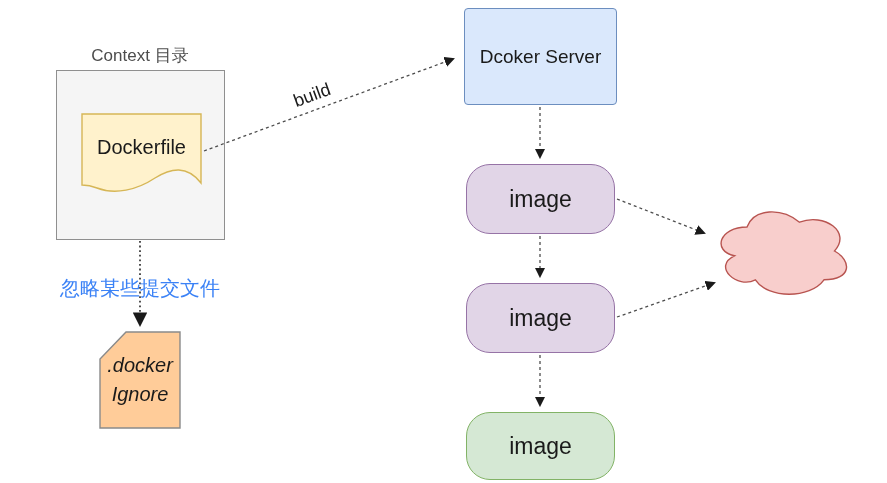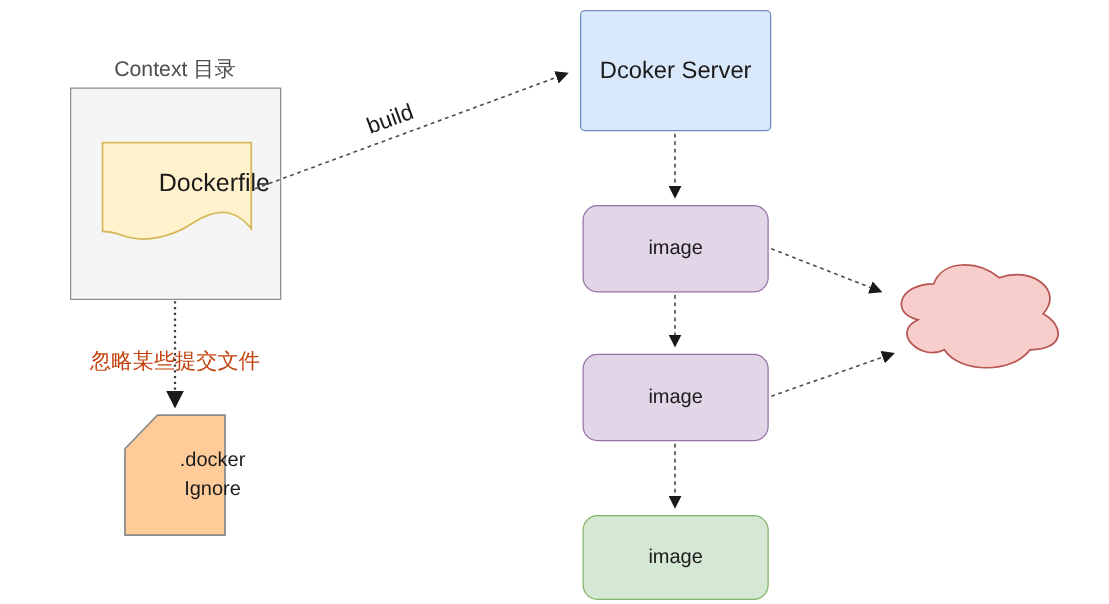--- a/index.html
+++ b/index.html
@@ -8,57 +8,57 @@
     font-family:"Liberation Sans", sans-serif; overflow:hidden;
   }
   .node {
     position:absolute; display:flex; align-items:center; justify-content:center;
     box-sizing:border-box; color:#1a1a1a; text-align:center;
   }
   .shape-wrap { position:absolute; }
   .shape-wrap svg { display:block; }
   .overlay-label {
     position:absolute; display:flex; align-items:center; justify-content:center;
-    color:#1a1a1a; text-align:center; white-space:pre-line;padding-left:30px;
+    color:#1a1a1a; text-align:center; white-space:pre-line;
   }
   
   #context-box {
     left:56px; top:70px; width:169px; height:170px;
     background:#f5f5f5; border:1px solid #8f8f8f;
   }
   #context-label {
     left:50px; top:44px; width:180px; height:22px;
     font-size:17px; color:#4d4d4d;
   }
   
   #server-node {
     left:464px; top:8px; width:153px; height:97px;
     background:#dae8fc; border:1.4px solid #6c8ebf; border-radius:4px;
     font-size:19px;
   }
   
   .image-node {
-    width:149px; height:70px; border-radius:12px; font-size:16px;
+    width:149px; height:70px; border-radius:24px; font-size:23px;
     border:1.4px solid #9673a6; background:#e1d5e7; left:466px;
   }
   #image-node-1 { top:164px; }
   #image-node-2 { top:283px; }
   #image-node-3 { top:412px; height:68px; background:#d5e8d4; border-color:#82b366; }
   
   #dockerfile-wrap { left:81px; top:113px; width:121px; height:81px; }
   #dockerfile-label { left:81px; top:121px; width:121px; height:52px; font-size:20px; }
   
   #cloud-wrap { left:711px; top:202px; width:142px; height:98px; }
   #cache-label { left:711px; top:202px; width:142px; height:98px; font-size:19px; }
   
   #ignore-wrap { left:99px; top:331px; width:82px; height:98px; }
-  #ignore-label { left:99px; top:331px; width:82px; height:98px; font-size:16px; line-height:1.45; }
+  #ignore-label { left:99px; top:331px; width:82px; height:98px; font-size:20px; line-height:1.45;font-style:italic; }
   #ignore-caption {
     left:50px; top:276px; width:180px; height:24px;
-    font-size:17px; color:#c2410c;
+    font-size:20px; color:#3b82f6;
   }
   
   #build-label {
     left:272px; top:83px; width:80px; height:24px;
     font-size:18px; transform:rotate(-20deg);
   }
   
   #connectors {
     position:absolute; left:0; top:0; width:887px; height:483px;
     pointer-events:none;

